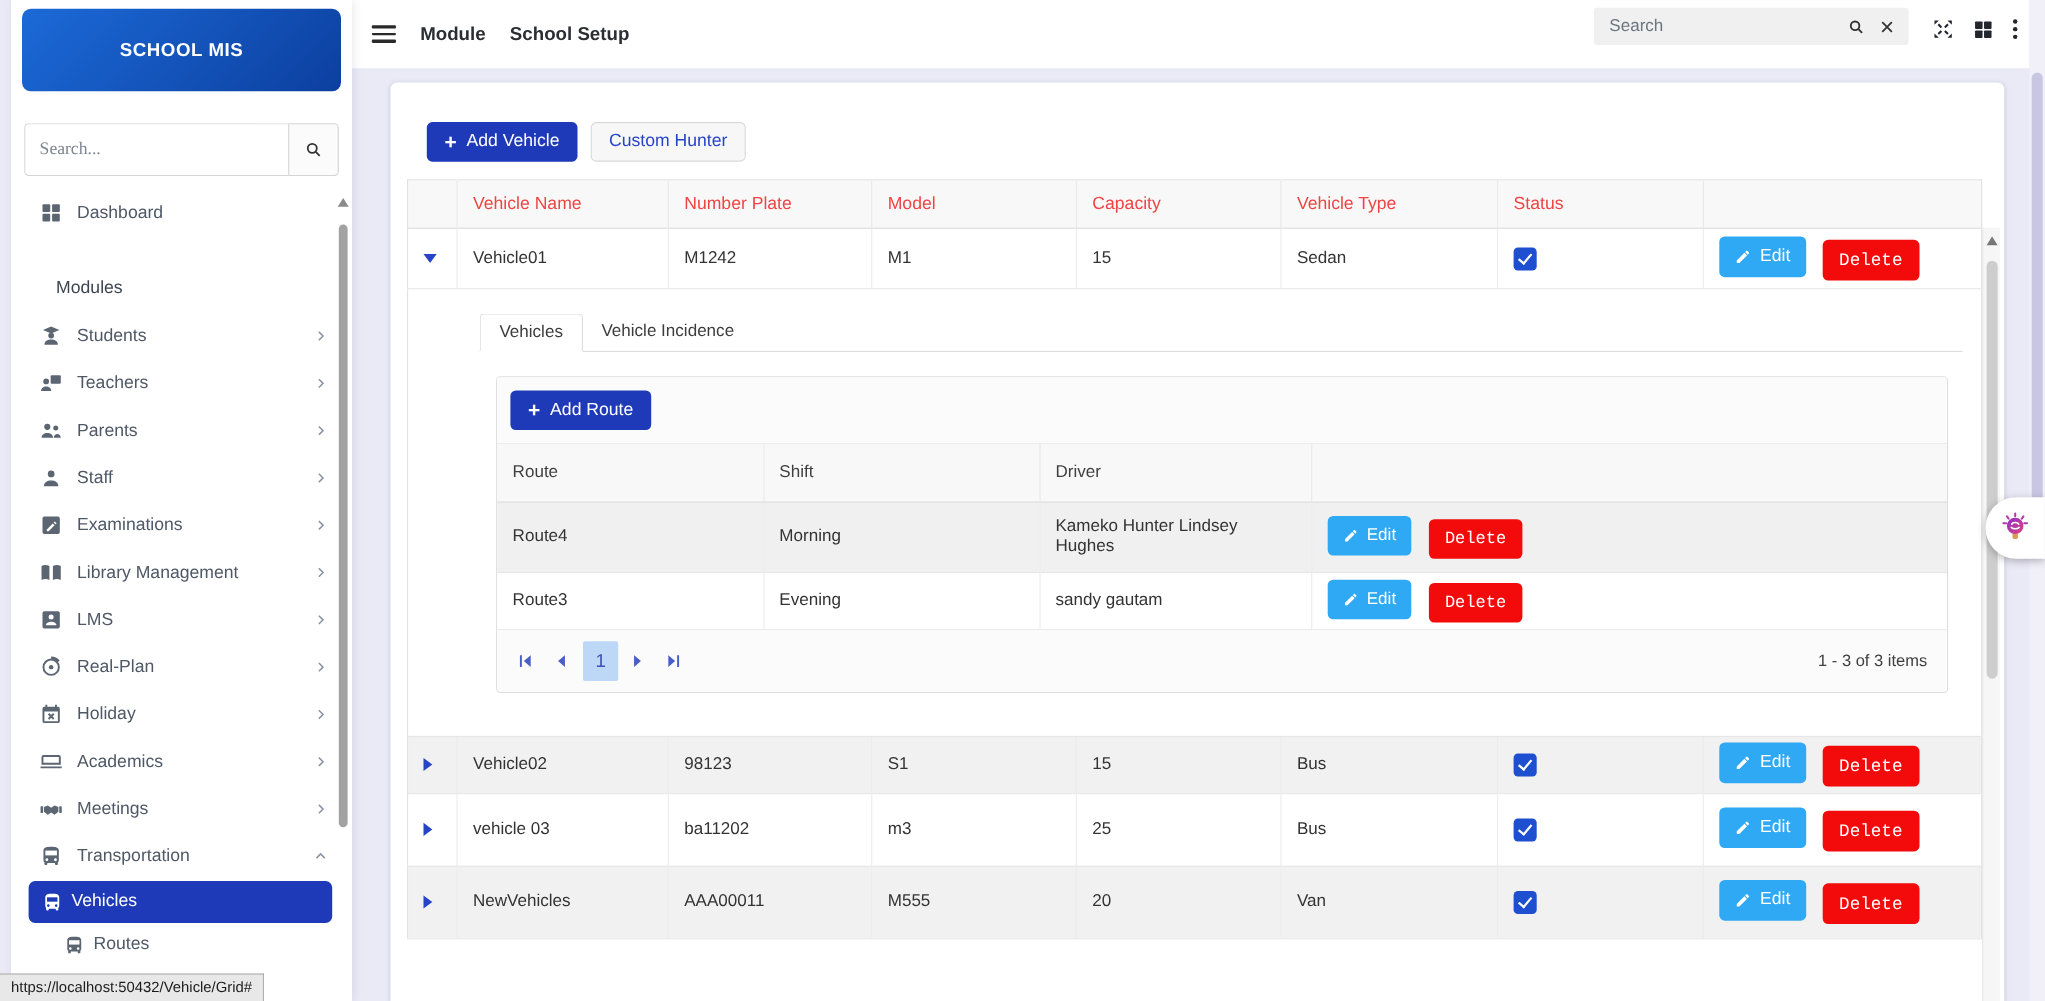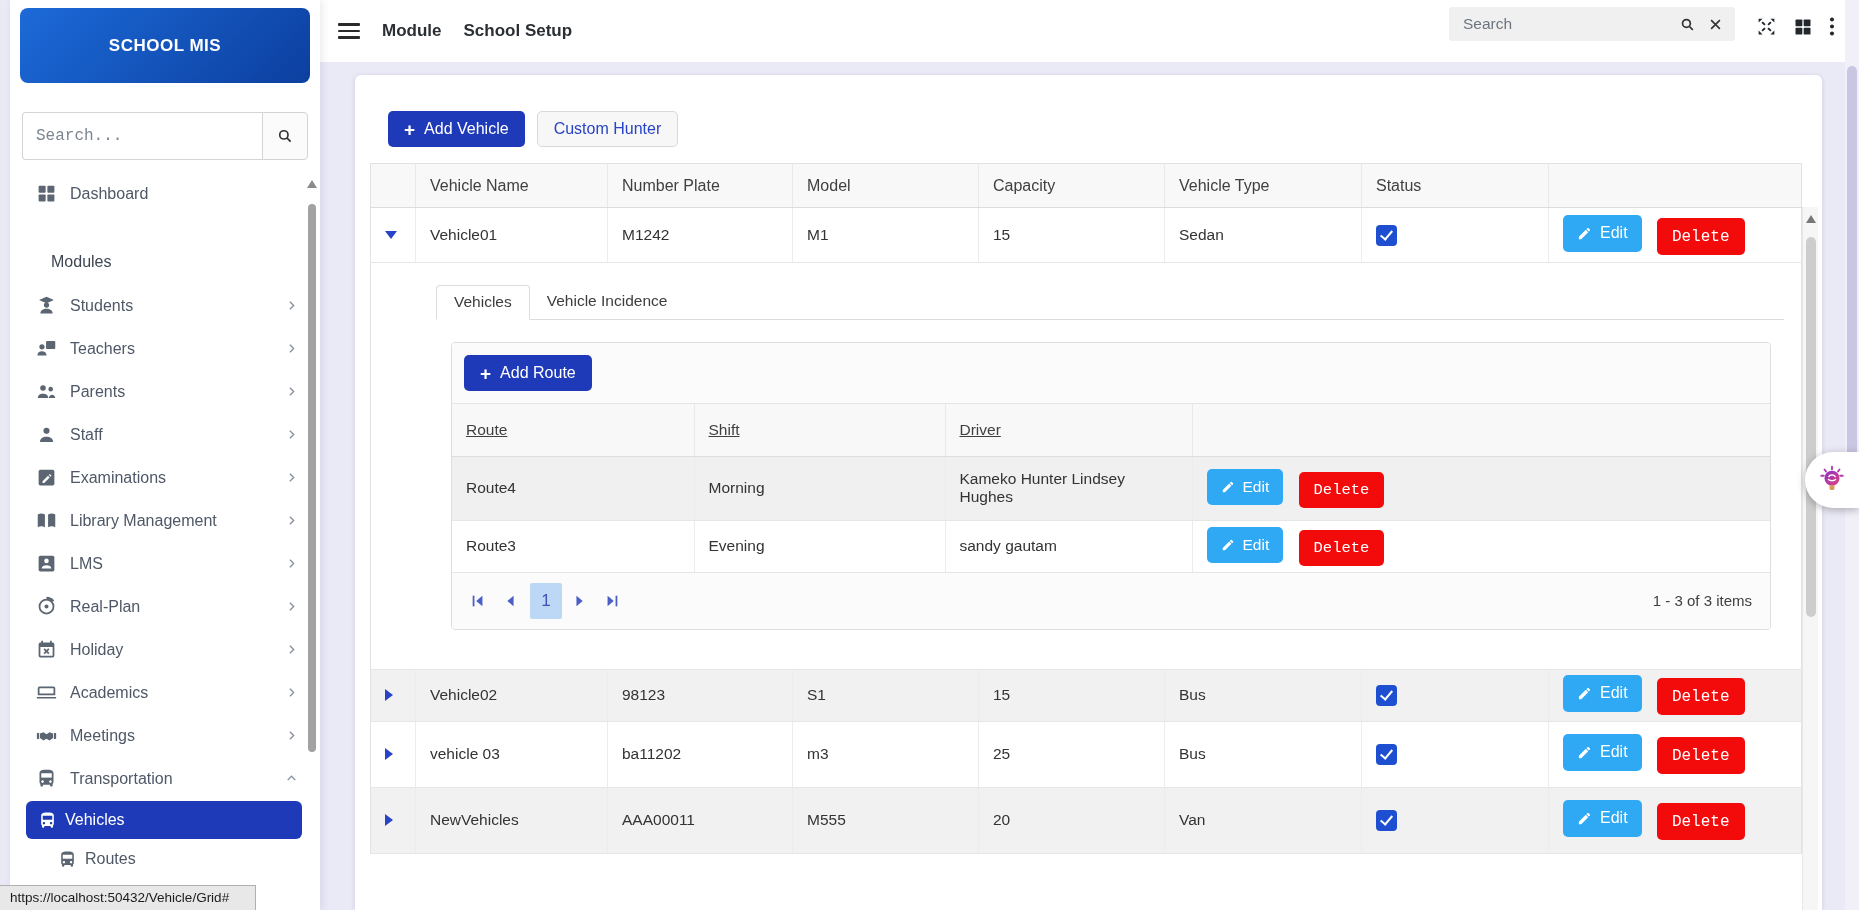--- a/index.html
+++ b/index.html
@@ -6,21 +6,21 @@
   html,body { width:1859px; height:910px; overflow:hidden; }
   body { font-family:"Liberation Sans", sans-serif; background:var(--page-bg,#eae9f6); position:relative; color:#333; }
   svg { display:block; }
 
   
   .sidebar { position:absolute; left:10px; top:0; width:310px; height:910px; background:#fff; box-shadow:2px 0 8px rgba(40,40,90,.10); z-index:5; }
   .brand { position:absolute; left:10px; top:8px; width:290px; height:75px; border-radius:8px;
            background:linear-gradient(135deg,var(--brand-gradient-start,#1c6ad8),var(--brand-gradient-end,#0c3f9f));
            display:flex; align-items:center; justify-content:center; color:#fff; font-weight:bold; font-size:17px; letter-spacing:.5px; }
   .side-search { position:absolute; left:12px; top:112px; width:286px; height:48px; display:flex; }
-  .side-search input { flex:1; border:1px solid #d4d4d4; border-right:none; border-radius:4px 0 0 4px; padding:12px 13px; font-size:16px; color:#333; outline:none; font-family:Liberation Mono, monospace; }
+  .side-search input { flex:1; border:1px solid #d4d4d4; border-right:none; border-radius:4px 0 0 4px; padding:12px 13px; font-size:16px; color:#333; outline:none; font-family:Liberation Serif, serif; }
   .side-search input::placeholder { color:#7d858f; }
   .side-search button { width:46px; background:#fbfbfb; border:1px solid #d4d4d4; border-radius:0 4px 4px 0; display:flex; align-items:center; justify-content:center; cursor:pointer; }
   .side-menu { position:absolute; top:172px; left:0; right:2px; }
   .side-item { height:43px; display:flex; align-items:center; gap:13px; padding:0 20px 0 26px; font-size:16px; color:#4f5866; cursor:pointer; }
   .side-item .mi { width:21px; height:21px; color:#5c6672; flex:0 0 21px; }
   .side-item .chev { margin-left:auto; color:#8a93a1; }
   .section-label { margin:38px 0 12px 0; padding-left:41px; font-size:16px; color:#3d4551; height:19px; }
   .sub-item { height:38px; display:flex; align-items:center; gap:8px; padding-left:48px; font-size:16px; color:#4f5866; cursor:pointer; }
   .sub-item .mi { width:19px; height:19px; color:#5c6672; flex:0 0 19px; }
   .sub-item.active { margin:1px 16px; padding-left:12px; border-radius:6px; background:var(--accent,#1e3ab8); color:#fff; }
@@ -44,61 +44,61 @@
   .tb-icons > div { cursor:pointer; }
 
   
   .card { position:absolute; left:355px; top:75px; width:1467px; height:835px; background:#fff; border-radius:6px 6px 0 0; box-shadow:0 1px 5px rgba(30,30,80,.14); z-index:2; overflow:hidden; }
   .grid-toolbar { padding:36px 0 0 33px; display:flex; align-items:center; }
   .btn-primary { height:36px; padding:0 16px; background:var(--accent,#1e3ab8); color:#fff; border:none; border-radius:5px; font-size:16px; display:inline-flex; align-items:center; gap:9px; cursor:pointer; font-family:inherit; }
   .btn-primary .plus { font-size:19px; font-weight:bold; line-height:1; }
   .btn-light { height:36px; padding:0 16px; background:#f7f7f7; border:1px solid #d9d9d9; border-radius:5px; color:var(--link-blue,#2743c7); font-size:16px; margin-left:12px; cursor:pointer; font-family:inherit; }
 
   table.vgrid { border-collapse:collapse; table-layout:fixed; width:1432px; margin:16px 0 0 15px; border:1px solid #e2e2e2; }
-  .vgrid th { height:44px; background:#f8f8f8; font-weight:400; text-align:left; padding:0 14px; font-size:16px; color:#404040; border-bottom:1px solid #dcdcdc; border-left:1px solid #e8e8e8; }
+  .vgrid th { height:44px; background:#f8f8f8; font-weight:400; text-align:left; padding:0 14px; font-size:16px; color:#ef4444; border-bottom:1px solid #dcdcdc; border-left:1px solid #e8e8e8; }
   .vgrid th:first-child { border-left:none; }
   .vgrid td { padding:0 14px; font-size:15.5px; color:#333; border-left:1px solid #ececec; border-bottom:1px solid #e6e6e6; background:#fff; }
   .vgrid td:first-child { border-left:none; }
   .vgrid tr.alt td { background:#f1f1f1; }
   .h55 { height:55px; } .h52 { height:52px; } .h66 { height:66px; }
   .exp-down { width:0; height:0; border-left:6px solid transparent; border-right:6px solid transparent; border-top:8px solid var(--link-blue,#2743c7); cursor:pointer; }
   .exp-right { width:0; height:0; border-top:6px solid transparent; border-bottom:6px solid transparent; border-left:8px solid var(--link-blue,#2743c7); cursor:pointer; }
   .chk { width:21px; height:21px; border-radius:4px; background:var(--checkbox-blue,#1d4fd0); position:relative; cursor:pointer; }
   .chk::after { content:''; position:absolute; left:7px; top:3px; width:5px; height:10px; border:solid #fff; border-width:0 2.5px 2.5px 0; transform:rotate(40deg); }
   .btn-edit { height:37px; padding:0 14px; background:var(--edit-blue,#30a9f4); color:#fff; border:none; border-radius:5px; font-size:16px; display:inline-flex; align-items:center; gap:8px; cursor:pointer; font-family:inherit;text-align:center; }
   .btn-del { height:37px; padding:0 15px; background:var(--delete-red,#f30b0b); color:#ffffff; border:none; border-radius:5px; font-size:16px; margin-left:11px; cursor:pointer; font-family:Liberation Mono, monospace; }
 
   
   td.detail-cell { padding:22px 17px 0 65px; }
   .tabstrip { display:flex; border-bottom:1px solid #dcdcdc; }
   .tab { padding:7px 17px; font-size:15.5px; color:#3c3c3c; cursor:pointer; }
   .tab.active { background:#fff; border:1px solid #dcdcdc; border-bottom:2px solid #fff; border-radius:4px 4px 0 0; margin-bottom:-1px; }
   .route-widget { margin:22px 13px 39px 15px; border:1px solid #dedede; border-radius:4px; overflow:hidden; }
   .rw-toolbar { padding:12px; background:#fbfbfb; border-bottom:1px solid #e5e5e5; }
   table.rgrid { border-collapse:collapse; table-layout:fixed; width:100%; }
-  .rgrid th { height:52px; background:#f8f8f8; font-weight:400; text-align:left; padding:0 14px; font-size:15.5px; color:#3f3f3f; border-bottom:1px solid #ddd; border-left:1px solid #e8e8e8;text-decoration:underline; }
+  .rgrid th { height:52px; background:#f8f8f8; font-weight:400; text-align:left; padding:0 14px; font-size:15.5px; color:#3f3f3f; border-bottom:1px solid #ddd; border-left:1px solid #e8e8e8; }
   .rgrid th:first-child { border-left:none; }
   .rgrid td { padding:6px 14px; font-size:15.5px; color:#333; border-left:1px solid #ececec; border-bottom:1px solid #e6e6e6; background:#fff; }
   .rgrid td:first-child { border-left:none; }
   .rgrid tr.alt td { background:#f0f0f0; }
   .btn-edit.sm, .btn-del.sm { height:36px; font-size:15.5px; }
   .rw-pager { height:56px; background:#fbfbfb; display:flex; align-items:center; padding:0 18px; color:#3f3f3f; font-size:15px; }
   .pg { margin-right:16px; cursor:pointer; display:flex; align-items:center; }
   .pg svg { fill:#4b5ec6; }
   .pg-num { width:32px; height:36px; background:var(--pager-selected-bg,#bdd7f7); color:#3f51b5; display:flex; align-items:center; justify-content:center; font-size:17px; margin:0 10px 0 -4px; border-radius:2px; cursor:pointer; }
   .pg-spacer { flex:1; }
 
   
   .grid-scroll { position:absolute; left:1802px; top:207px; width:16px; height:703px; background:#f6f6f6; border-left:1px solid #e7e7e7; z-index:4; }
   .grid-scroll .tri-up { margin-top:8px; border-bottom-color:#777; }
   .grid-thumb { position:absolute; top:30px; left:3px; width:10px; height:380px; background:#cdcdcd; border-radius:5px; }
   .page-scroll { position:absolute; right:0; top:0; width:14px; height:910px; background:#f1f0f9; z-index:6; }
   .page-thumb { position:absolute; right:2px; top:66px; width:10px; height:420px; background:#c9c6e2; border-radius:5px; }
   .ai-fab { position:absolute; right:0; top:452px; width:54px; height:56px; background:#fff; border-radius:28px 0 0 28px; box-shadow:0 2px 8px rgba(0,0,0,.28); display:flex; align-items:center; padding-left:12px; z-index:9; cursor:pointer; }
-  .statusbar { position:absolute; left:0; bottom:0; background:#e8e8e8; border:1px solid #b0b0b0; border-left:none; border-bottom:none; padding:4px 26px 5px 10px; font-size:13.5px; color:#1c1c1c; z-index:10; }
+  .statusbar { position:absolute; left:0; bottom:0; background:#e8e8e8; border:1px solid #b0b0b0; border-left:none; border-bottom:none; padding:4px 10px 5px 10px; font-size:13.5px; color:#1c1c1c; z-index:10; }
 </style>
 </head>
 <body>
 
 <div class="sidebar">
   <div class="brand">SCHOOL MIS</div>
 
   <div class="side-search">
     <input placeholder="Search..." style="">
     <button>

